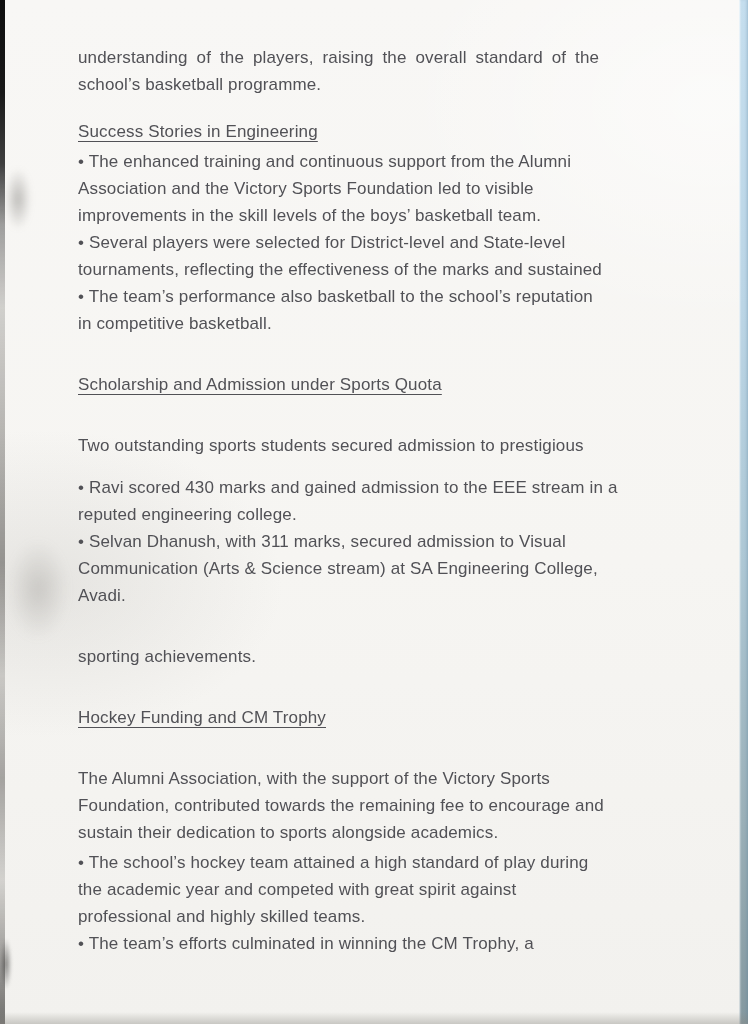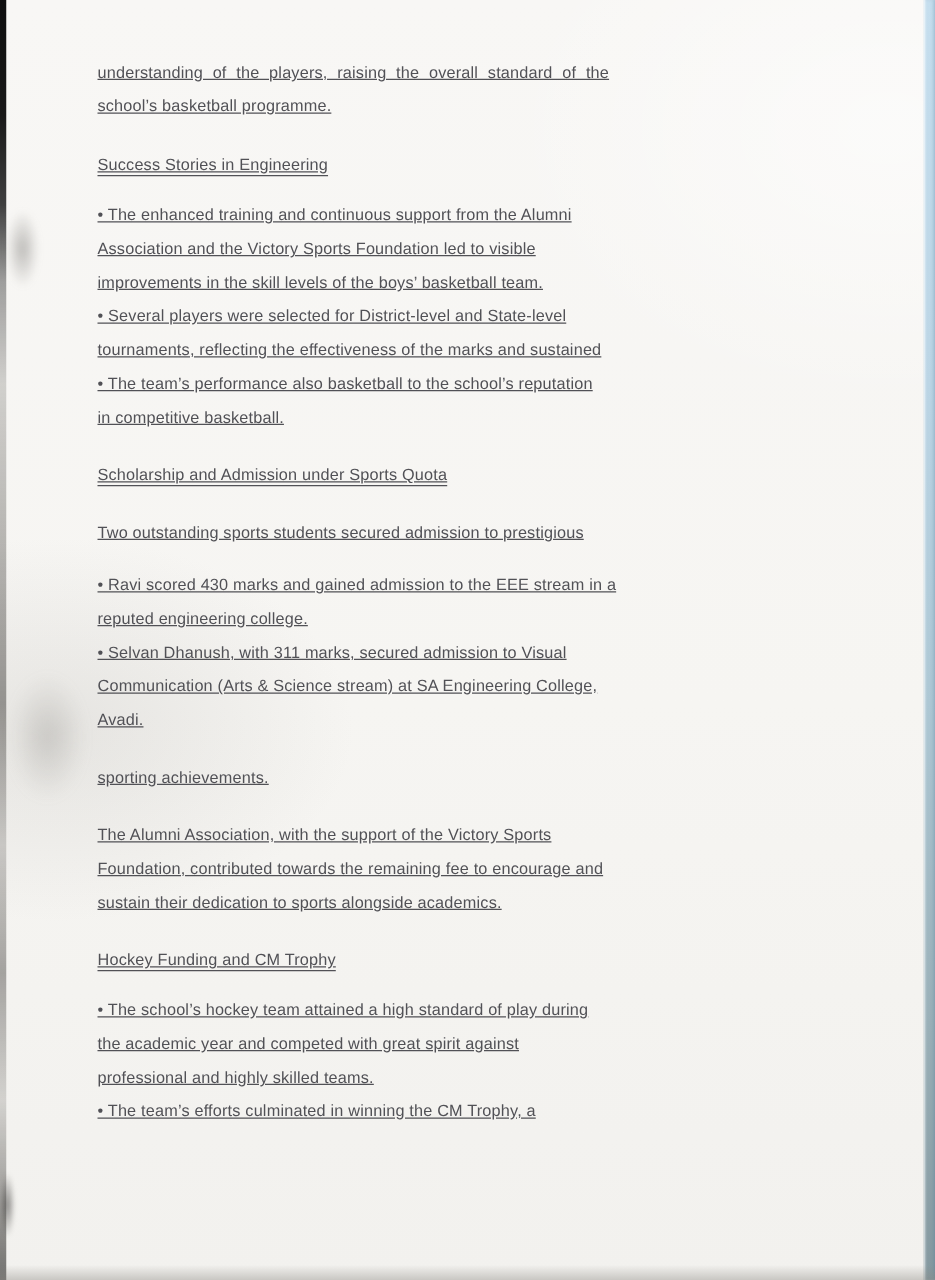--- a/index.html
+++ b/index.html
@@ -45,29 +45,28 @@
                 inset -2px 0 3px -1px rgba(80,120,150,0.35);
   }
   
   .bottom-shadow {
     position: absolute; left: 0; right: 0; bottom: 0; height: 12px;
     background: linear-gradient(to top, rgba(138,136,130,0.40), rgba(138,136,130,0));
   }
   
   .content {
     position: absolute; left: 78px; top: 44px; width: 590px;
-    font-size: 13px; line-height: 27px; letter-spacing: 0.15px;
+    font-size: 17px; line-height: 27px; letter-spacing: 0.15px;
     color: var(--text-color, #515156);
-    text-decoration: underline;
   }
   .block { margin: 0; }
   .sp-first    { margin-top: 0; }
   .sp-normal   { margin-top: 20px; }
-  .sp-large    { margin-top: 19px; }
-  .sp-attached { margin-top: 13px; }
+  .sp-large    { margin-top: 34px; }
+  .sp-attached { margin-top: 3px; }
   .sp-tight    { margin-top: 15px; }
   .heading .line {
     text-decoration: underline;
     text-underline-offset: 4px;
     text-decoration-thickness: 1.2px;
   }
   
   .block.first-para .line:first-child { word-spacing: 4px; }
   .line { white-space: nowrap; }
 </style>
@@ -107,27 +106,27 @@
       <div class="block list sp-tight">
         <div class="line">• Ravi scored 430 marks and gained admission to the EEE stream in a</div>
         <div class="line">reputed engineering college.</div>
         <div class="line">• Selvan Dhanush, with 311 marks, secured admission to Visual</div>
         <div class="line">Communication (Arts &amp; Science stream) at SA Engineering College,</div>
         <div class="line">Avadi.</div>
       </div>
       <div class="block paragraph sp-large">
         <div class="line">sporting achievements.</div>
       </div>
+      <div class="block heading sp-large">
+        <div class="line">Hockey Funding and CM Trophy</div>
+      </div>
       <div class="block paragraph sp-large">
         <div class="line">The Alumni Association, with the support of the Victory Sports</div>
         <div class="line">Foundation, contributed towards the remaining fee to encourage and</div>
         <div class="line">sustain their dedication to sports alongside academics.</div>
-      </div>
-      <div class="block heading sp-large">
-        <div class="line">Hockey Funding and CM Trophy</div>
       </div>
       <div class="block list sp-attached">
         <div class="line">• The school’s hockey team attained a high standard of play during</div>
         <div class="line">the academic year and competed with great spirit against</div>
         <div class="line">professional and highly skilled teams.</div>
         <div class="line">• The team’s efforts culminated in winning the CM Trophy, a</div>
       </div>
     </div>
 </div>
 

